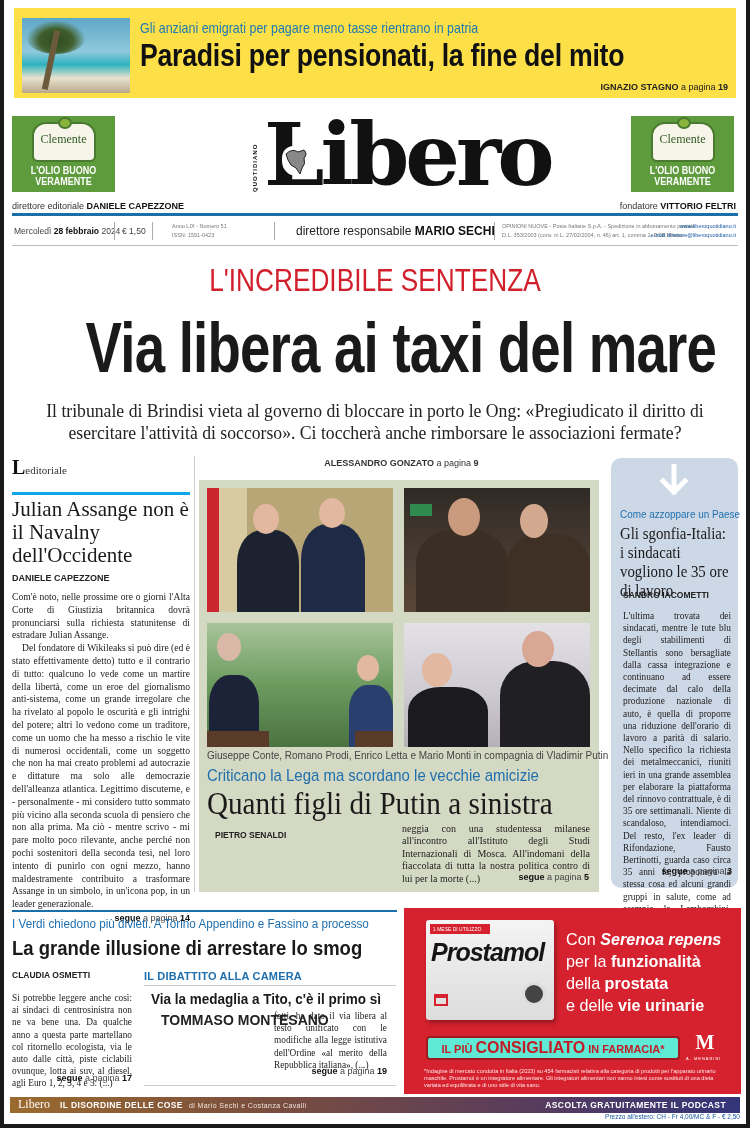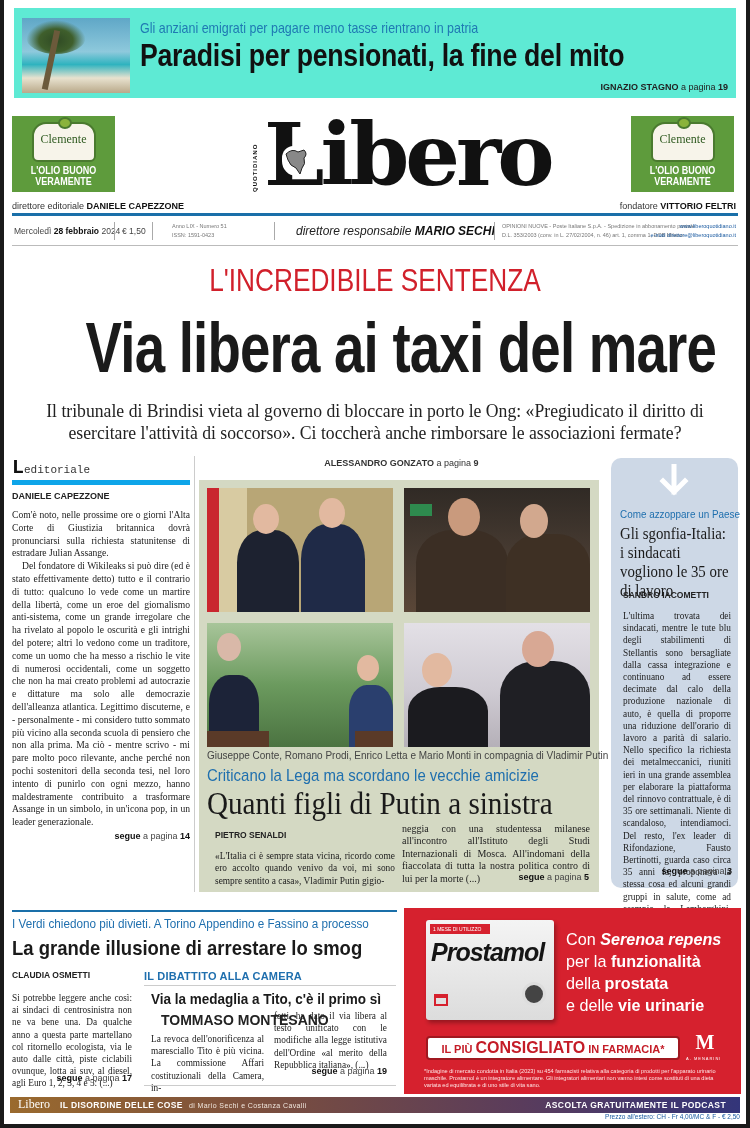--- a/index.html
+++ b/index.html
@@ -1,21 +1,21 @@
 <!DOCTYPE html>
 <html><head>
 <meta charset="utf-8">
 <style>
   * { box-sizing: border-box; margin: 0; padding: 0; }
   html, body { width: 750px; height: 1128px; background: #1a1a1a; overflow: hidden; }
   body { font-family: "Liberation Sans", sans-serif; color: #1a1a1a; }
   .page { position: absolute; left: 4px; top: 0; width: 742px; height: 1124px; background: #fff; overflow: hidden; }
 
   
-  .topbanner { position: absolute; left: 10px; top: 8px; width: 722px; height: 90px; background: #5eead4; }
+  .topbanner { position: absolute; left: 10px; top: 8px; width: 722px; height: 90px; background: #fde047; }
   .topbanner .thumb { position: absolute; left: 8px; top: 10px; width: 108px; height: 75px;
     background: linear-gradient(180deg, #5fa7c7 0%, #8ec9dc 45%, #2fb3bf 62%, #e8e2cf 80%, #b9a98a 100%); overflow: hidden; }
   .topbanner .thumb .palm { position: absolute; left: 26px; top: 12px; width: 6px; height: 60px; background: #6b5a3b; transform: rotate(12deg); }
   .topbanner .thumb .fronds { position: absolute; left: 4px; top: 2px; width: 60px; height: 34px; border-radius: 50%;
     background: radial-gradient(ellipse at 50% 60%, #2f4a24 0%, #3f5f2c 40%, rgba(60,90,40,0) 70%); }
   .topbanner .kicker { position: absolute; left: 126px; top: 12px; font-size: 14.5px; color: #1f79b3; font-family: "Liberation Sans", sans-serif; transform: scaleX(0.86); transform-origin: left; white-space: nowrap; }
   .topbanner .title { position: absolute; left: 126px; top: 30px; font-size: 31px; font-weight: bold; color: #111; transform: scaleX(0.86); transform-origin: left; white-space: nowrap; letter-spacing: -0.3px; }
   .topbanner .byline { position: absolute; right: 8px; top: 74px; font-size: 9px; color: #222; white-space: nowrap; }
   .byline b { font-weight: bold; }
 
@@ -46,21 +46,21 @@
   .infobar .director b { color: #111; }
   .bottom-rule { position: absolute; left: 8px; top: 245px; width: 726px; height: 1px; background: #bbb; }
 
   
   .kicker-red { position: absolute; left: 0; width: 742px; top: 262px; text-align: center; font-size: 32px; color: #d1202b; transform: scaleX(0.82); transform-origin: center; white-space: nowrap; }
   .main-title { position: absolute; left: 0; width: 742px; top: 308px; text-align: center; font-size: 70px; font-weight: bold; color: #1a1a1a; transform: scaleX(0.78); transform-origin: center; white-space: nowrap; letter-spacing: -1px; }
   .subhead { position: absolute; left: 8px; width: 726px; top: 400px; text-align: center; font-family: "Liberation Serif", serif; font-size: 19px; line-height: 22px; color: #222; transform: scaleX(0.93); transform-origin: center; }
 
   
   .col-left { position: absolute; left: 8px; top: 456px; width: 178px; }
-  .ed-label { font-family: Liberation Mono, monospace; font-size: 11px; color: #333; border-bottom: 5px solid #0ea5e9; padding-bottom: 1px; }
+  .ed-label { font-family: Liberation Serif, serif; font-size: 11px; color: #333; border-bottom: 3px solid #0ea5e9; padding-bottom: 13px; }
   .ed-label .cap { font-size: 20px; font-weight: bold; color: #111; }
   .ed-title { font-family: "Liberation Serif", serif; font-size: 21px; line-height: 23px; color: #1a1a1a; margin-top: 3px; }
   .ed-author { font-size: 9px; font-weight: bold; margin-top: 6px; color: #222; }
   .ed-body { font-family: "Liberation Serif", serif; font-size: 9.6px; line-height: 12.8px; color: #222; text-align: justify; margin-top: 8px; hyphens: auto; }
   .ed-body p { text-indent: 0; }
   .ed-body p + p { text-indent: 10px; }
   .segue { font-size: 9px; text-align: right; color: #444; margin-top: 2px; }
   .segue b { color: #111; }
   .vrule1 { position: absolute; left: 190px; top: 456px; width: 1px; height: 436px; background: #ccc; }
 
@@ -114,21 +114,21 @@
   
   .ad-red { position: absolute; left: 400px; top: 908px; width: 337px; height: 186px; background: #d6212e; }
   .pack { position: absolute; left: 22px; top: 12px; width: 128px; height: 100px; background: linear-gradient(180deg, #f4f4f4, #dcdcdc); border-radius: 3px; box-shadow: 2px 3px 4px rgba(0,0,0,0.3); }
   .pack .band { position: absolute; left: 4px; top: 4px; width: 60px; height: 10px; background: #d6212e; color: #fff; font-size: 5px; padding: 2px 3px; white-space: nowrap; }
   .pack .brand { position: absolute; left: 5px; top: 18px; font-family: "Liberation Sans", sans-serif; font-style: italic; font-weight: bold; font-size: 25px; color: #151515; letter-spacing: -1px; }
   .pack .mlogo { position: absolute; left: 8px; top: 74px; width: 14px; height: 12px; border: 2px solid #d6212e; border-top-width: 4px; }
   .pack .seal { position: absolute; right: 8px; top: 62px; width: 24px; height: 24px; border-radius: 50%; background: #444; border: 3px solid #ddd; }
   .ad-line { position: absolute; left: 162px; font-size: 17px; color: #fff; white-space: nowrap; transform: scaleX(0.95); transform-origin: left; }
   .ad-line b { font-weight: bold; }
   .ad-line i { font-style: italic; font-weight: bold; }
-  .ad-pill { position: absolute; left: 22px; top: 128px; width: 254px; height: 24px; background: #ffffff; border-radius: 4px; border: 2px solid #a01820; text-align: center; line-height: 20px; color: #c41c27; font-size: 11px; font-weight: bold; white-space: nowrap; }
+  .ad-pill { position: absolute; left: 22px; top: 128px; width: 254px; height: 24px; background: #5eead4; border-radius: 4px; border: 2px solid #a01820; text-align: center; line-height: 20px; color: #c41c27; font-size: 11px; font-weight: bold; white-space: nowrap; }
   .ad-pill .big { font-size: 16px; }
   .menarini { position: absolute; left: 290px; top: 124px; width: 22px; height: 20px; color: #fff; font-weight: bold; font-size: 20px; font-family: "Liberation Serif", serif; text-align: center; line-height: 20px; }
   .menarini-sub { position: absolute; left: 282px; top: 148px; font-size: 4px; color: #fff; letter-spacing: 1px; white-space: nowrap; }
   .ad-fine { position: absolute; left: 20px; top: 160px; width: 305px; font-size: 5.6px; line-height: 7px; color: #ffe5e5; }
 
   
   .strip { position: absolute; left: 6px; top: 1097px; width: 730px; height: 16px; background: linear-gradient(90deg, #9a6a2e 0%, #7a4e3e 35%, #5a3c5c 70%, #33357a 100%); }
   .strip .lib { position: absolute; left: 8px; top: 0px; font-family: "Liberation Serif", serif; font-size: 12px; color: #fff; }
   .strip .dis { position: absolute; left: 50px; top: 3px; font-size: 8.5px; color: #fff; font-weight: bold; white-space: nowrap; letter-spacing: 0.4px; }
   .strip .dis span { font-weight: normal; font-size: 7px; margin-left: 6px; color: #f0e6dd; }
@@ -197,21 +197,21 @@
       <span>Mercoledì</span>&nbsp;<b style="color:#111">28 febbraio</b>&nbsp;<span>2024</span>
     </div>
     <div class="sep" style="left:102px;"></div>
     <div class="cell" style="left:110px;">€ 1,50</div>
     <div class="sep" style="left:140px;"></div>
     <div class="cell tiny" style="left:160px; flex-direction:column; align-items:flex-start; justify-content:center;">
       <span>Anno LIX - Numero 51</span>
       <span>ISSN: 1591-0423</span>
     </div>
     <div class="sep" style="left:262px;"></div>
-    <div class="cell director" style="left:284px;font-style:italic;">
+    <div class="cell director" style="left:284px;">
       <span>direttore responsabile</span>&nbsp;<b>MARIO SECHI</b>
     </div>
     <div class="sep" style="left:482px;"></div>
     <div class="cell tiny" style="left:490px; flex-direction:column; align-items:flex-start; justify-content:center;">
       <span>OPINIONI NUOVE - Poste Italiane S.p.A. - Spedizione in abbonamento postale</span>
       <span>D.L. 353/2003 (conv. in L. 27/02/2004, n. 46) art. 1, comma 1, DCB Milano</span>
     </div>
     <div class="cell tiny" style="right:2px; flex-direction:column; align-items:flex-end; justify-content:center; color:#1a5aa0;">
       <span>www.liberoquotidiano.it</span>
       <span>e-mail direttore@liberoquotidiano.it</span>
@@ -220,20 +220,21 @@
   <div class="bottom-rule"></div>
 
   <div class="kicker-red">L'INCREDIBILE SENTENZA</div>
   <div class="main-title">Via libera ai taxi del mare</div>
   <div class="subhead">Il tribunale di Brindisi vieta al governo di bloccare in porto le Ong: «Pregiudicato il diritto di esercitare l'attività di soccorso». Ci toccherà anche rimborsare le associazioni fermate?</div>
 
   <div class="col-left">
     <div class="ed-label">
       <span class="cap">L</span><span>editoriale</span>
     </div>
+    <div class="ed-title">Julian Assange non è il Navalny dell'Occidente</div>
     <div class="ed-author">DANIELE CAPEZZONE</div>
     <div class="ed-body">
       <p>Com'è noto, nelle prossime ore o giorni l'Alta Corte di Giustizia britannica dovrà pronunciarsi sulla richiesta statunitense di estradare Julian Assange.</p>
       <p>Del fondatore di Wikileaks si può dire (ed è stato effettivamente detto) tutto e il contrario di tutto: qualcuno lo vede come un martire della libertà, come un eroe del giornalismo anti-sistema, come un grande irregolare che ha rivelato al popolo le oscurità e gli intrighi del potere; altri lo vedono come un traditore, come un uomo che ha messo a rischio le vite di numerosi occidentali, come un soggetto che non ha mai creato problemi ad autocrazie e dittature ma solo alle democrazie dell'alleanza atlantica. Legittimo discuterne, e - personalmente - mi considero tutto sommato più vicino alla seconda scuola di pensiero che non alla prima. Ma ciò - mentre scrivo - mi pare molto poco rilevante, anche perché non pochi sostenitori della seconda tesi, nel loro intento di punirlo con ogni mezzo, hanno maldestramente contribuito a trasformare Assange in un simbolo, in un'icona pop, in un leader generazionale.</p>
     </div>
     <div class="segue">
       <b>segue</b>
       <span>a pagina</span>
       <b>14</b>
     </div>
@@ -270,21 +271,20 @@
     <div class="photo p4">
       <div class="person" style="left:4px; width:80px; height:60px; background:#1b1b1f;"></div>
       <div class="head" style="left:18px; top:30px; width:30px; height:34px;"></div>
       <div class="person" style="left:96px; width:90px; height:86px; background:#1f1f24;"></div>
       <div class="head" style="left:118px; top:8px; width:32px; height:36px; background:#d8a894;"></div>
     </div>
     <div class="caption">Giuseppe Conte, Romano Prodi, Enrico Letta e Mario Monti in compagnia di Vladimir Putin</div>
     <div class="putin-kicker">Criticano la Lega ma scordano le vecchie amicizie</div>
     <div class="putin-title">Quanti figli di Putin a sinistra</div>
     <div class="putin-author">PIETRO SENALDI</div>
-    <div class="putin-col1">«L'Italia ci è sempre stata vicina, ricordo come ero accolto quando venivo da voi, mi sono sempre sentito a casa», Vladimir Putin gigio-</div>
     <div class="putin-col2">neggia con una studentessa milanese all'incontro all'Istituto degli Studi Internazionali di Mosca. All'indomani della fiaccolata di tutta la nostra politica contro di lui per la morte (...)</div>
     <div class="putin-segue">
       <b>segue</b>
       <span>a pagina</span>
       <b>5</b>
     </div>
   </div>
 
   <div class="col-right">
     <div class="arrow">
@@ -311,21 +311,20 @@
   <div class="smog-segue">
     <b>segue</b>
     <span>a pagina</span>
     <b>17</b>
   </div>
 
   <div class="dib-label">IL DIBATTITO ALLA CAMERA</div>
   <div class="dib-rule"></div>
   <div class="tito-title">Via la medaglia a Tito, c'è il primo sì</div>
   <div class="tito-author">TOMMASO MONTESANO</div>
-  <div class="tito-col1">La revoca dell'onorificenza al maresciallo Tito è più vicina. La commissione Affari costituzionali della Camera, in-</div>
   <div class="tito-col2">fatti, ha dato il via libera al testo unificato con le modifiche alla legge istitutiva dell'Ordine «al merito della Repubblica italiana», (...)</div>
   <div class="tito-segue">
     <b>segue</b>
     <span>a pagina</span>
     <b>19</b>
   </div>
   <div class="dib-rule2"></div>
 
   <div class="ad-red">
     <div class="pack">

